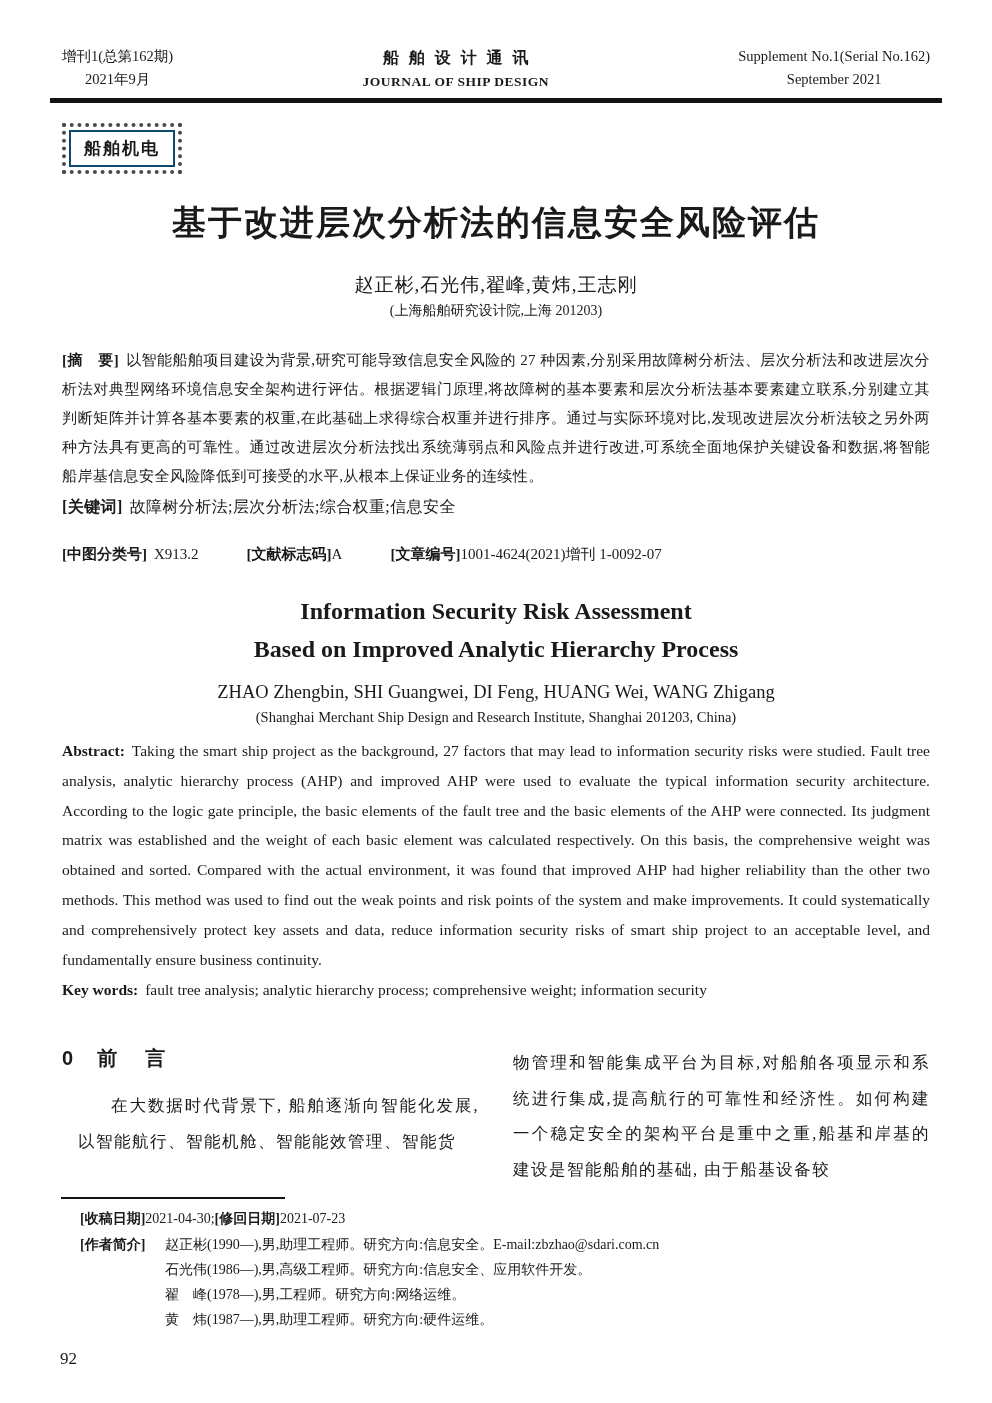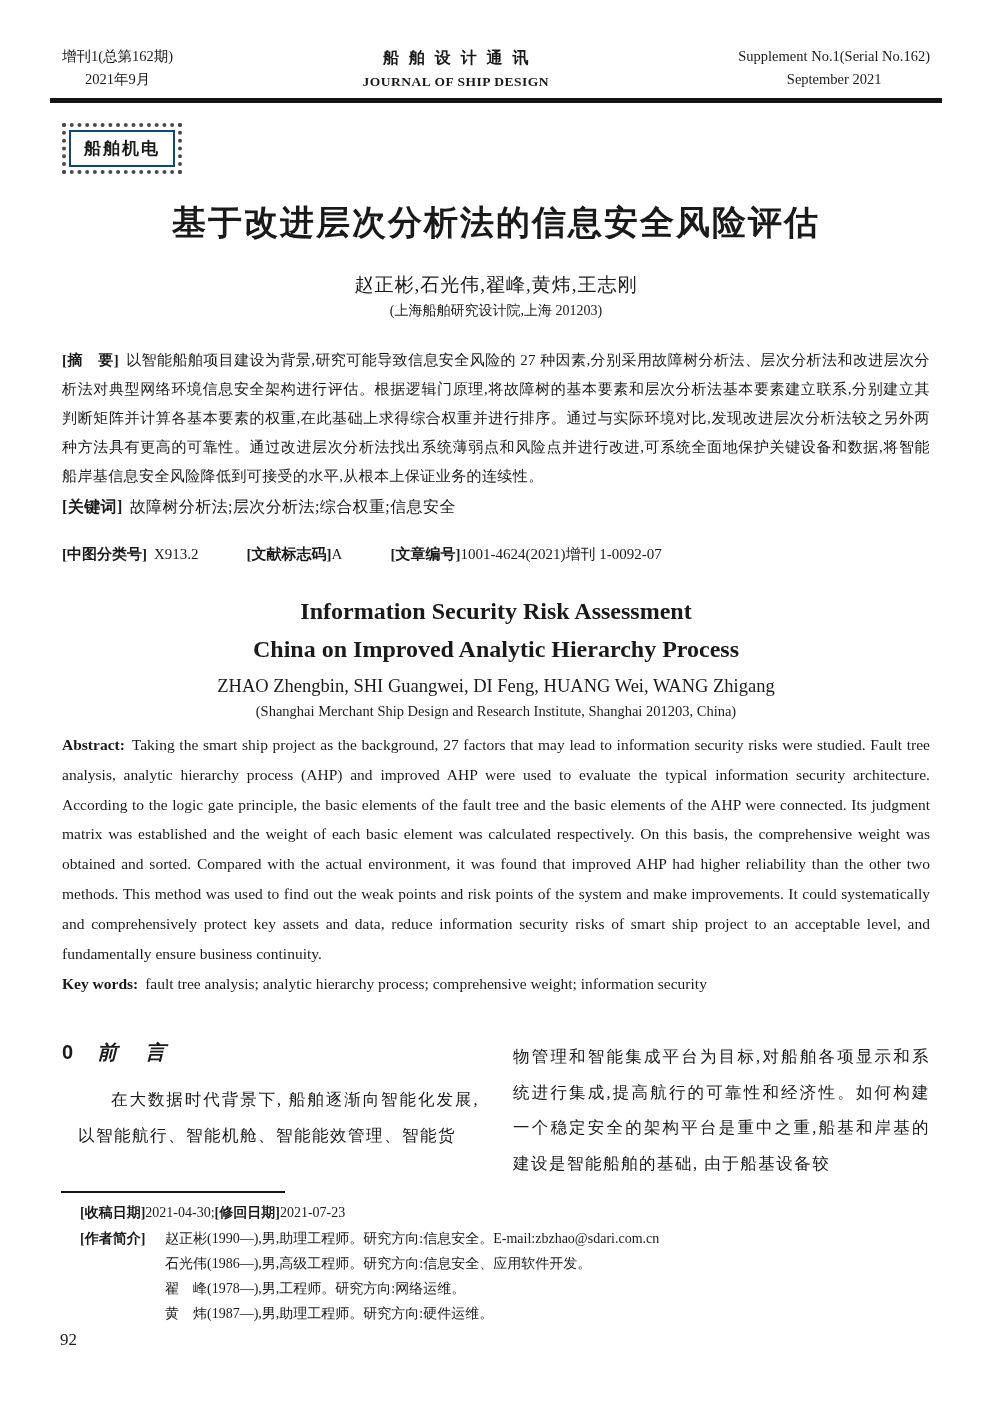--- a/index.html
+++ b/index.html
@@ -33,39 +33,39 @@
   .cn-authors { margin-top:26px; text-align:center; font-size:19px; letter-spacing:1px; }
   .cn-affil { margin-top:4px; text-align:center; font-size:14px; }
   .cn-abstract { margin-top:26px; font-size:15px; line-height:1.94; text-align:justify; letter-spacing:0.4px; }
   .lbl { font-weight:bold; }
   .lbl-gap { margin-right:7px; }
   .cn-keywords { font-size:16px; line-height:1.94; letter-spacing:0.4px; }
   .clc-line { font-size:15px; line-height:1.94; margin-top:18px; }
   .clc-group { margin-right:48px; }
   
   .en-title { margin-top:24px; text-align:center; font-size:24px; font-weight:bold; line-height:1.55; }
-  .en-authors { margin-top:8px; text-align:center; font-size:18.5px; }
+  .en-authors { margin-top:14px; text-align:center; font-size:18.5px; }
   .en-affil { margin-top:6px; text-align:center; font-size:14.5px; }
   .en-abstract { margin-top:10px; font-size:15.5px; line-height:1.93; text-align:justify; }
   .en-keywords { font-size:15.5px; line-height:1.93; }
   
   .body-cols { margin-top:40px; display:flex; gap:34px; }
   .col { width:417px; }
   .sec-heading { font-family:"Liberation Sans","DejaVu Sans",sans-serif; font-size:20px; font-weight:bold; }
   .sec-num { margin-right:24px; }
-  .sec-title { letter-spacing:4px;font-style:italic; }
+  .sec-title { letter-spacing:4px; }
   .body-para { margin-top:16px; font-size:16.5px; line-height:2.16; text-align:justify; letter-spacing:1.5px; }
   .indent { text-indent:2em;margin-left:16px; }
   .no-top { margin-top:0; }
   
   .fn-divider { margin-top:10px; width:224px; height:2px; background:#141414; margin-left:-1px; }
   .footnotes { margin-top:7px; margin-left:18px; font-size:14px; line-height:1.8; }
   .bio-row { display:flex; }
   .bio-label-spacer { width:85px; flex:0 0 85px; }
-  .page-num { margin-top:4px; font-size:17px; margin-left:-2px; }
+  .page-num { margin-top:17px; font-size:17px; margin-left:-2px; }
 </style>
 </head>
 <body>
 
 <div class="page">
 
   
   <div class="jheader">
     <div class="jh-col jh-left">
       <div>增刊1(总第162期)</div>
@@ -94,21 +94,21 @@
 
   <p class="cn-abstract"><span class="lbl lbl-gap">[摘　要]</span><span>以智能船舶项目建设为背景,研究可能导致信息安全风险的 27 种因素,分别采用故障树分析法、层次分析法和改进层次分析法对典型网络环境信息安全架构进行评估。根据逻辑门原理,将故障树的基本要素和层次分析法基本要素建立联系,分别建立其判断矩阵并计算各基本要素的权重,在此基础上求得综合权重并进行排序。通过与实际环境对比,发现改进层次分析法较之另外两种方法具有更高的可靠性。通过改进层次分析法找出系统薄弱点和风险点并进行改进,可系统全面地保护关键设备和数据,将智能船岸基信息安全风险降低到可接受的水平,从根本上保证业务的连续性。</span></p>
 
   <p class="cn-keywords"><span class="lbl lbl-gap">[关键词]</span><span>故障树分析法;层次分析法;综合权重;信息安全</span></p>
 
   <p class="clc-line"><span class="clc-group"><span class="lbl lbl-gap">[中图分类号]</span><span>X913.2</span></span><span class="clc-group"><span class="lbl">[文献标志码]</span><span>A</span></span><span><span class="lbl">[文章编号]</span><span>1001-4624(2021)增刊 1-0092-07</span></span></p>
 
   
   <div class="en-title">
     <div>Information Security Risk Assessment</div>
-    <div>China on Improved Analytic Hierarchy Process</div>
+    <div>Based on Improved Analytic Hierarchy Process</div>
   </div>
   <div class="en-authors">ZHAO Zhengbin, SHI Guangwei, DI Feng, HUANG Wei, WANG Zhigang</div>
   <div class="en-affil">(Shanghai Merchant Ship Design and Research Institute, Shanghai 201203, China)</div>
 
   <p class="en-abstract"><span class="lbl lbl-gap">Abstract:</span><span>Taking the smart ship project as the background, 27 factors that may lead to information security risks were studied. Fault tree analysis, analytic hierarchy process (AHP) and improved AHP were used to evaluate the typical information security architecture. According to the logic gate principle, the basic elements of the fault tree and the basic elements of the AHP were connected. Its judgment matrix was established and the weight of each basic element was calculated respectively. On this basis, the comprehensive weight was obtained and sorted. Compared with the actual environment, it was found that improved AHP had higher reliability than the other two methods. This method was used to find out the weak points and risk points of the system and make improvements. It could systematically and comprehensively protect key assets and data, reduce information security risks of smart ship project to an acceptable level, and fundamentally ensure business continuity.</span></p>
 
   <p class="en-keywords"><span class="lbl lbl-gap">Key words:</span><span>fault tree analysis; analytic hierarchy process; comprehensive weight; information security</span></p>
 
   
   <div class="body-cols">

